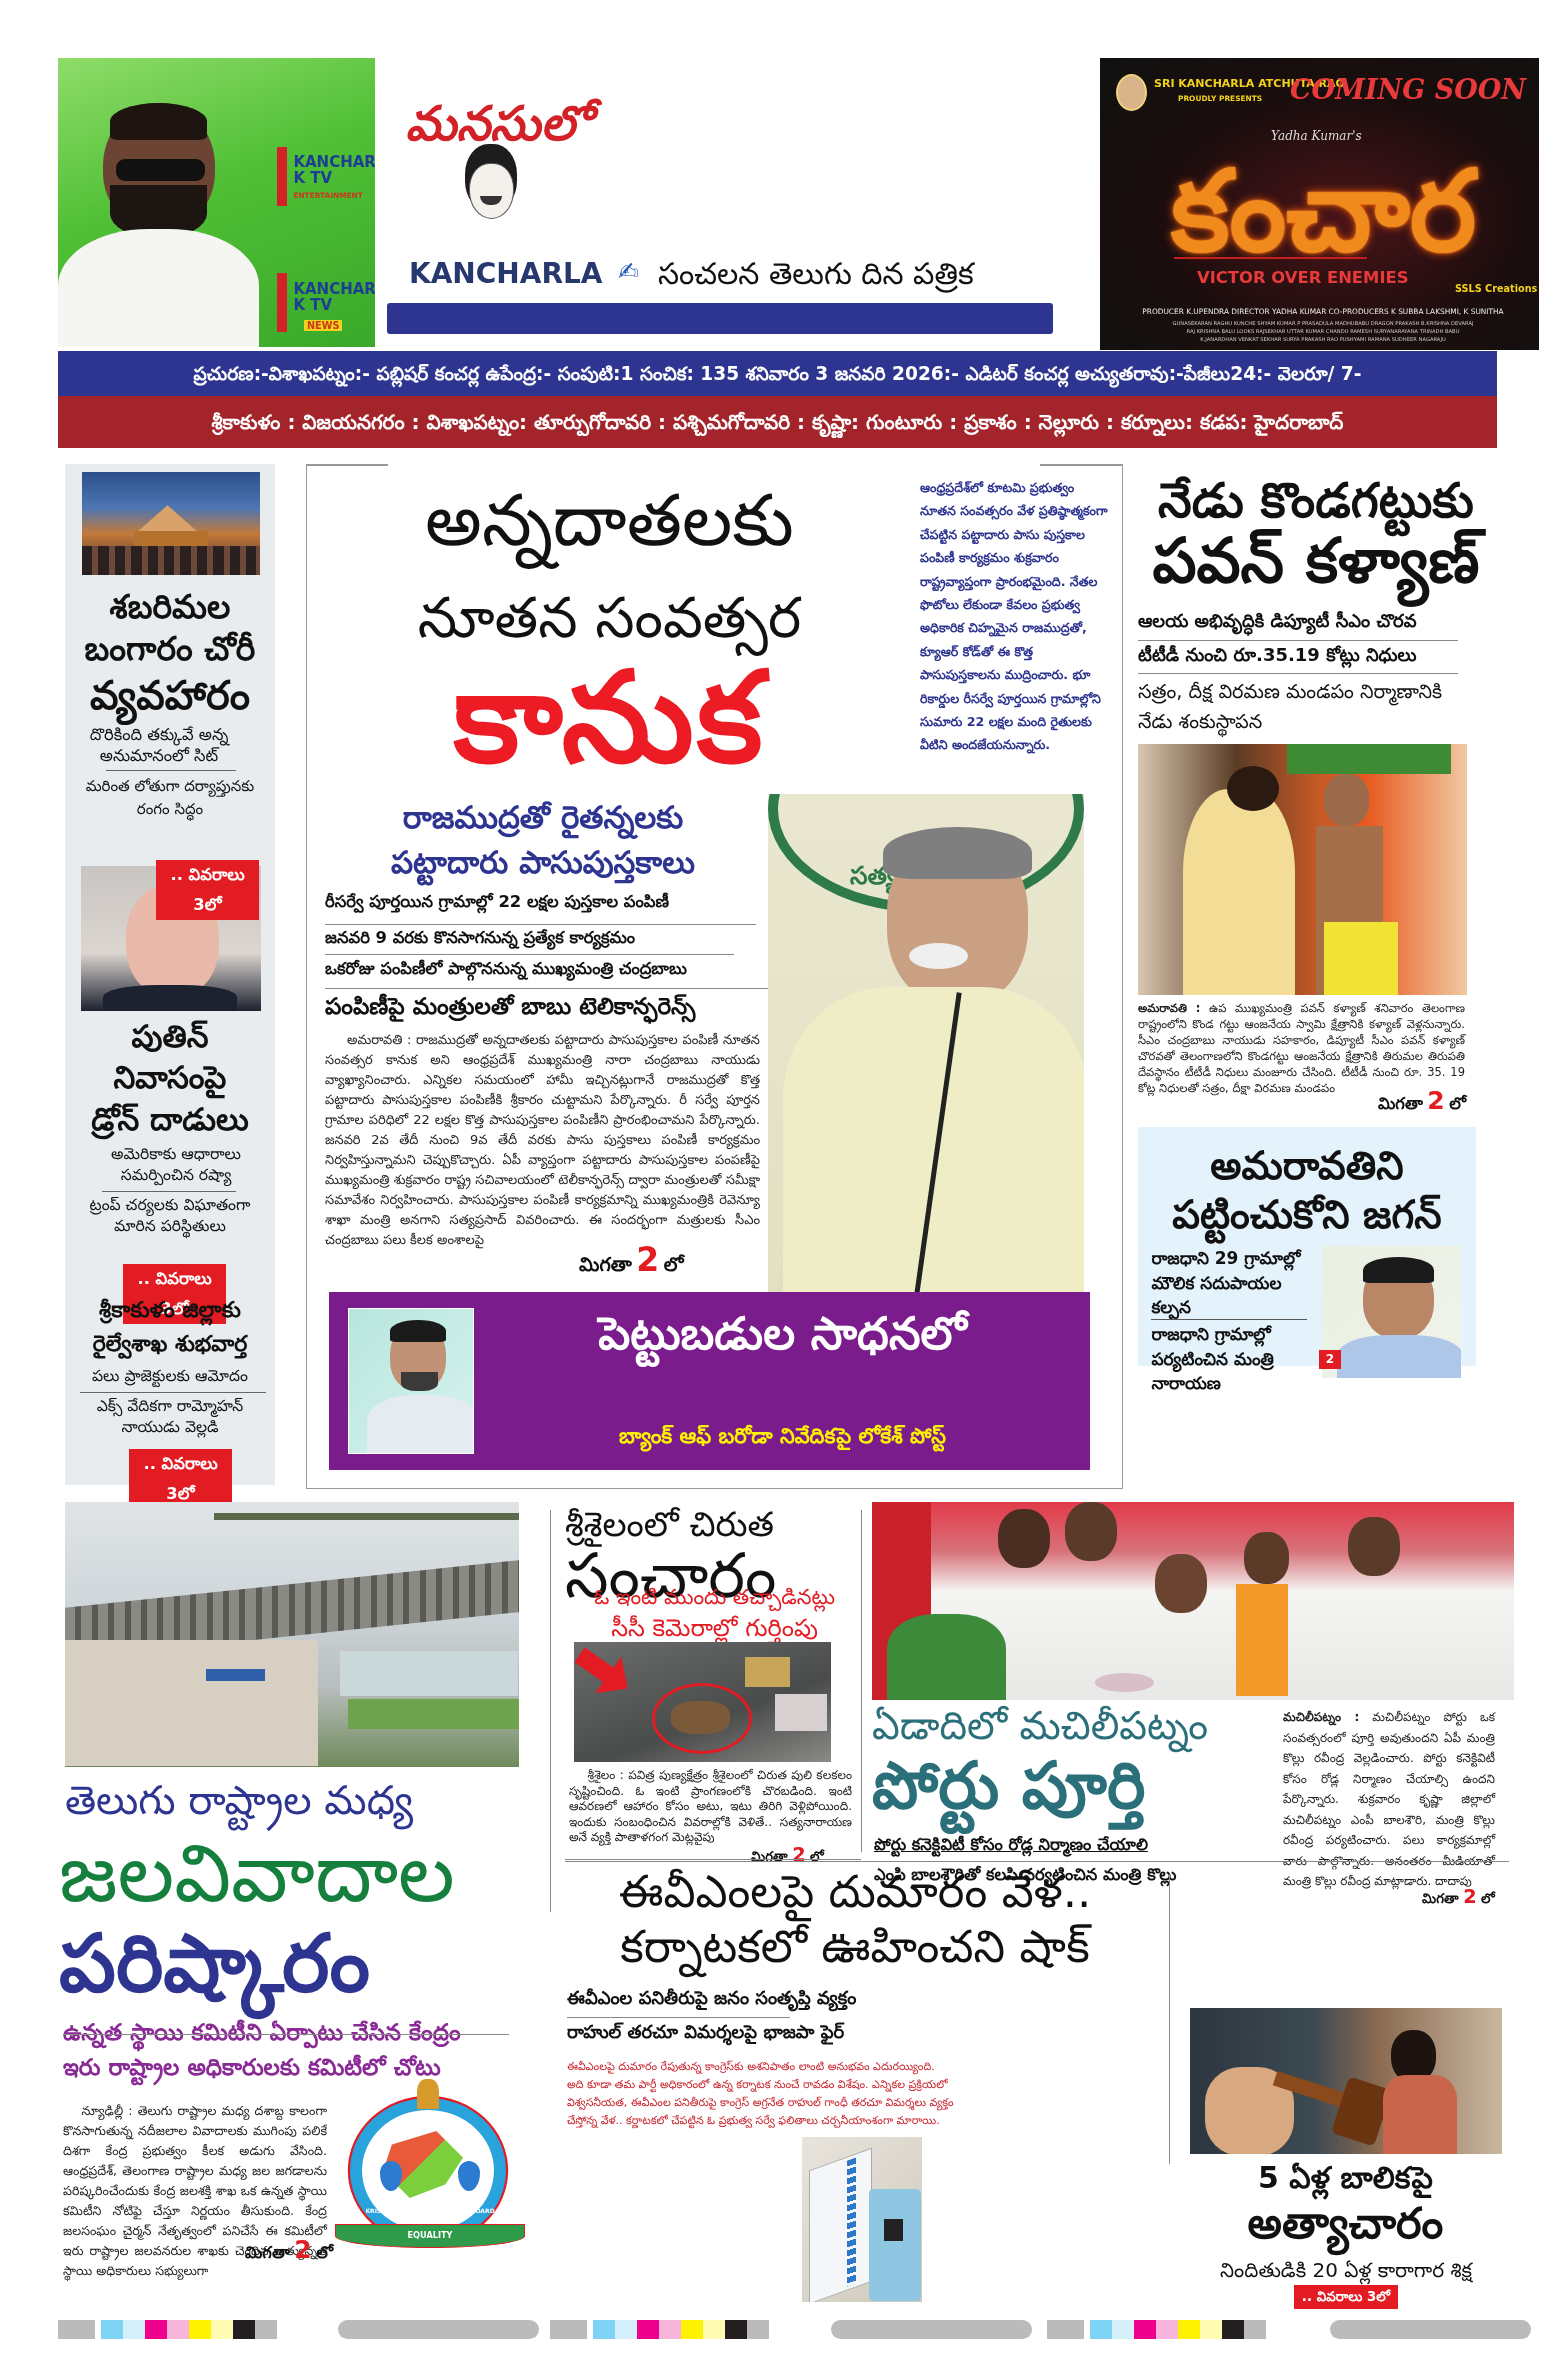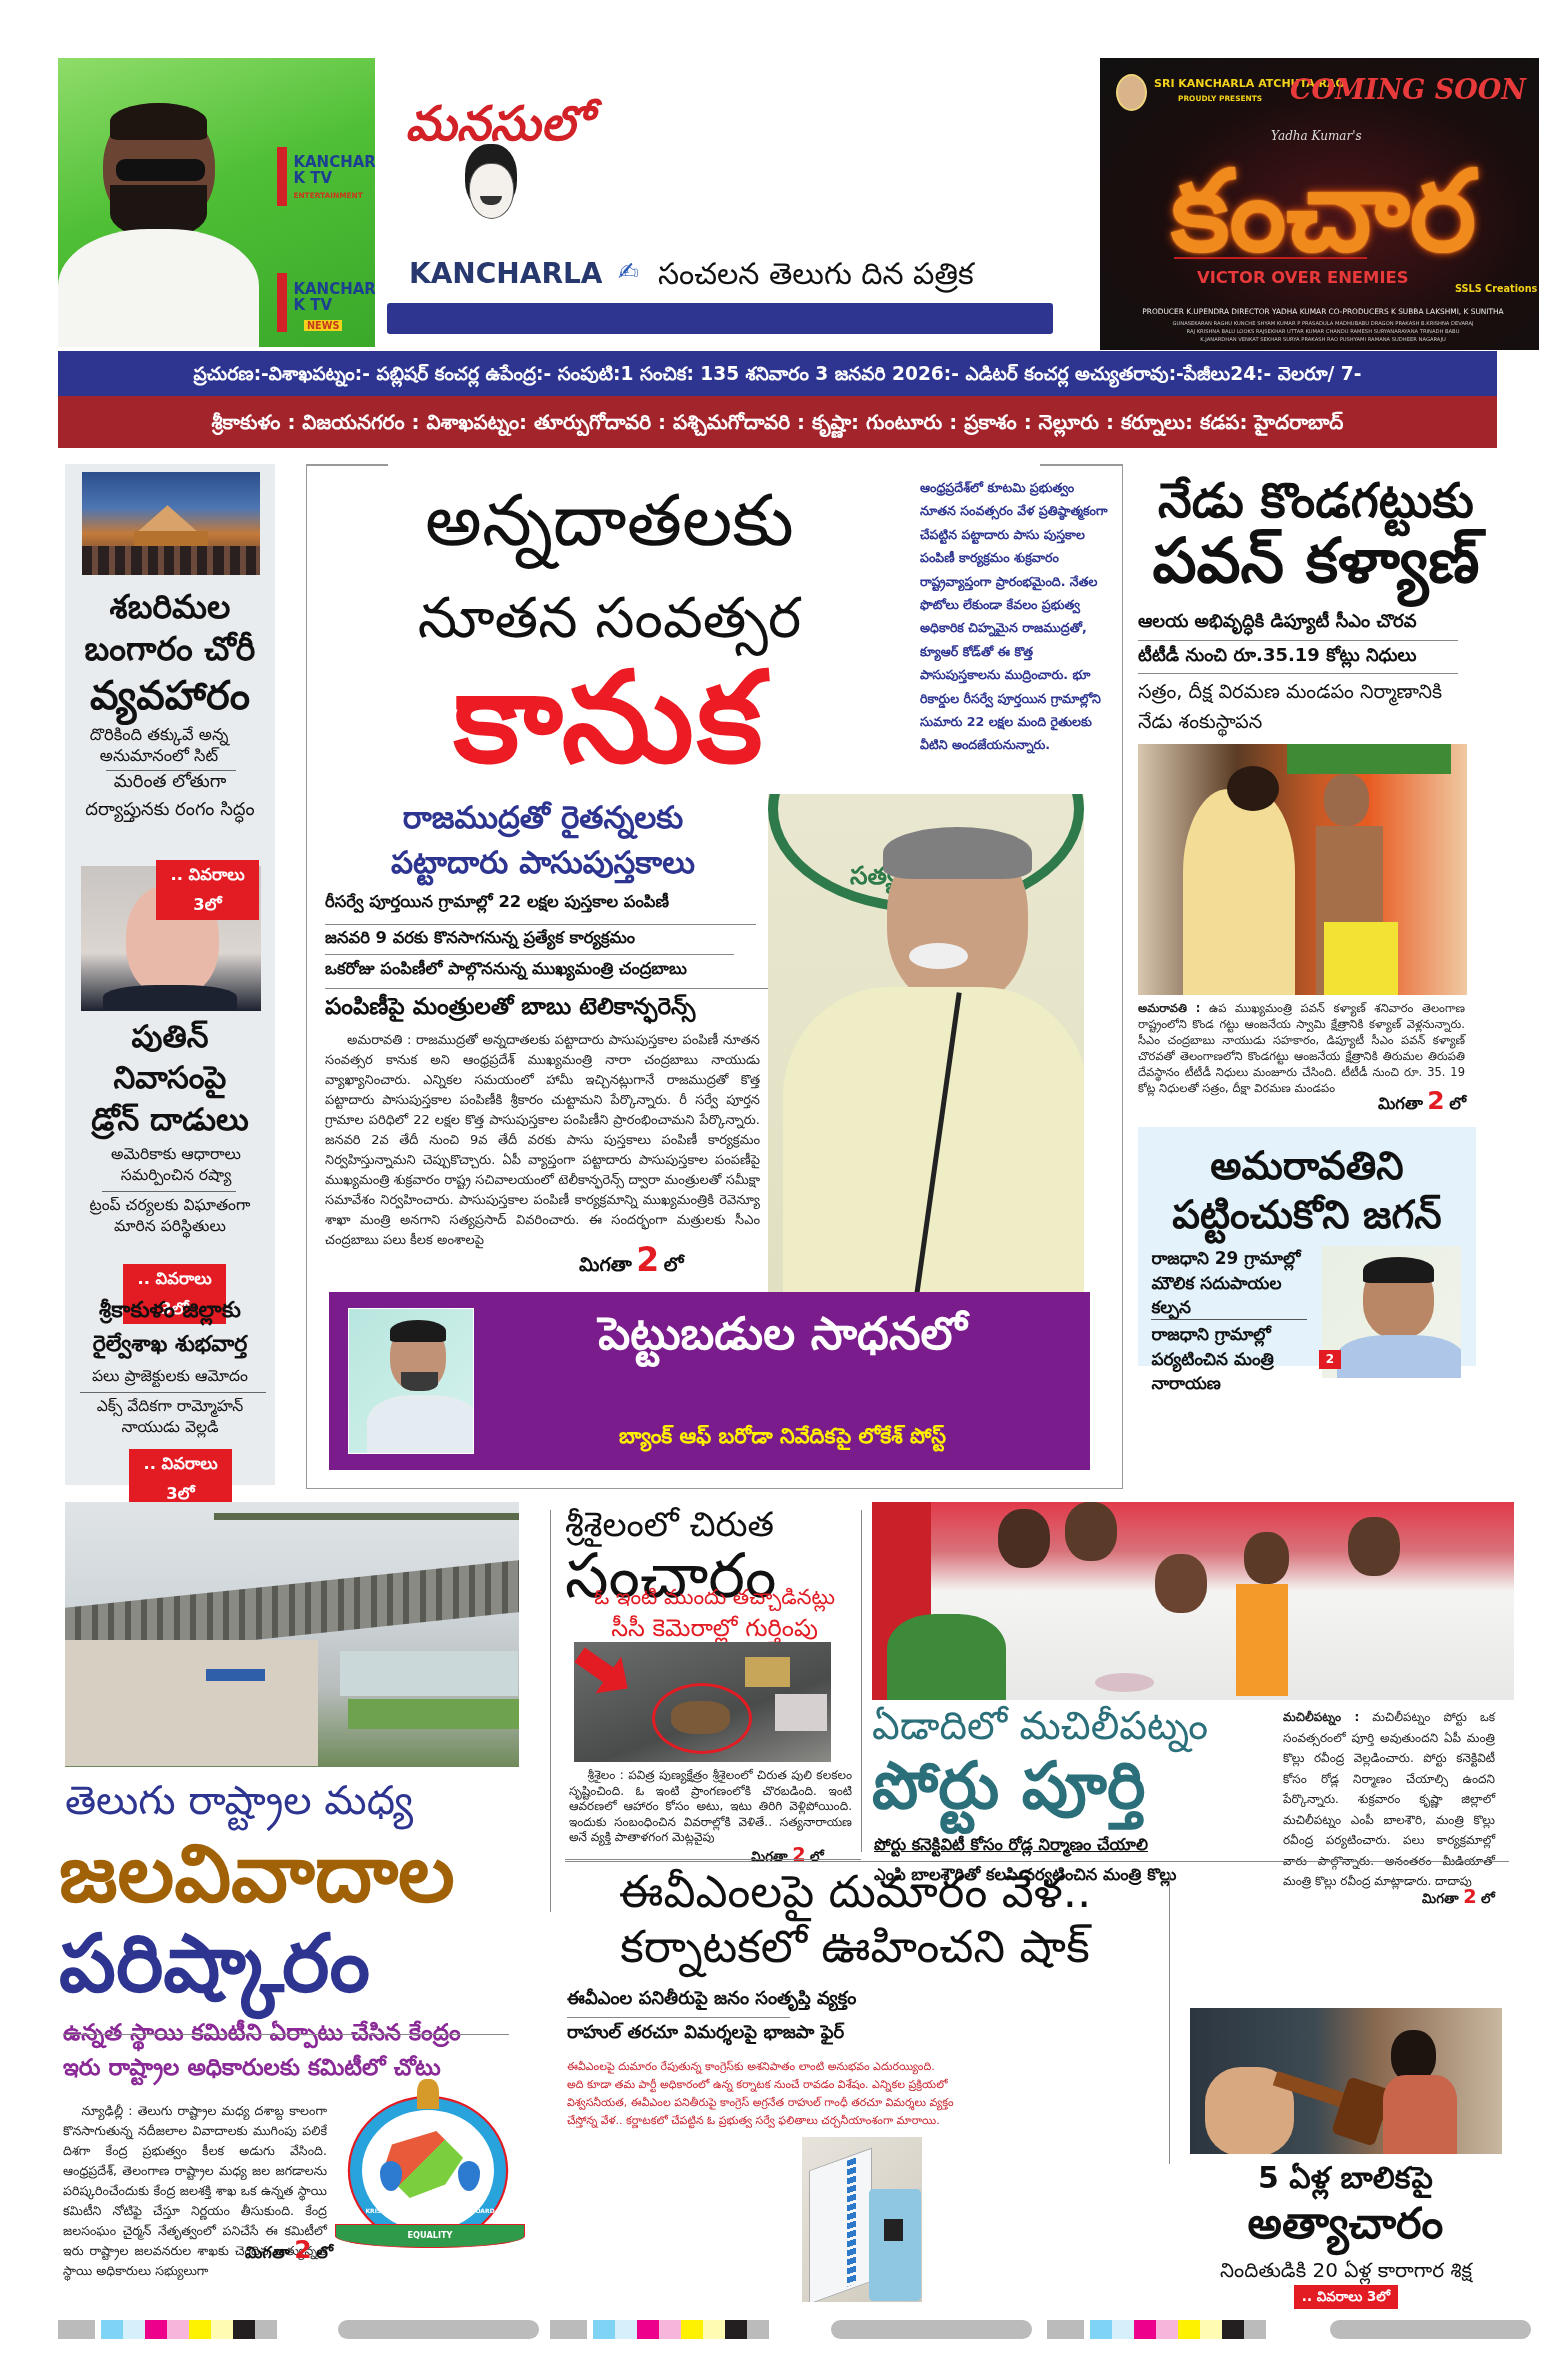--- a/index.html
+++ b/index.html
@@ -82,21 +82,21 @@
   <div class="ph" style="left:17px;top:8.2px;width:178px;height:103px;background:linear-gradient(180deg,#2c4f8c 0%,#4d76b2 35%,#c47a3a 60%,#3b2a2a 100%);">
     <div class="abs" style="left:37px;top:33px;width:97px;height:30px;background:#d9a26a;clip-path:polygon(15% 100%,50% 0,85% 100%);"></div>
     <div class="abs" style="left:52px;top:59px;width:74px;height:22px;background:#b5722f;"></div>
     <div class="abs" style="left:0;top:74px;width:178px;height:30px;background:repeating-linear-gradient(90deg,#2b2020 0 10.4px,#6b4a3b 10.4px 16.4px);"></div>
   </div>
   <div class="abs center" style="left:0;top:123px;width:210px;font-size:33px;font-weight:bold;">శబరిమల</div>
   <div class="abs center" style="left:0;top:165px;width:210px;font-size:33px;font-weight:bold;">బంగారం చోరీ</div>
   <div class="abs center" style="left:0;top:208px;width:210px;font-size:40px;font-weight:bold;">వ్యవహారం</div>
   <div class="abs center" style="left:4px;top:260px;width:180px;font-size:16.4px;line-height:21px;">దొరికింది తక్కువే అన్న అనుమానంలో సిట్</div>
   <div class="abs" style="left:41px;top:306px;width:130px;height:0.7px;background:#666;"></div>
-  <div class="abs center" style="left:15px;top:303px;width:180px;font-size:18px;line-height:28px;">మరింత లోతుగా దర్యాప్తునకు రంగం సిద్ధం</div>
+  <div class="abs center" style="left:15px;top:311px;width:180px;font-size:15px;line-height:23px;">మరింత లోతుగా దర్యాప్తునకు రంగం సిద్ధం</div>
 
   <div class="ph" style="left:15.6px;top:402px;width:180px;height:145px;background:linear-gradient(180deg,#c9c5c2 0%,#dcd5d0 60%,#1d2230 100%);">
     <div class="abs" style="left:45px;top:18.6px;width:93px;height:112px;border-radius:45%;background:#e8b8a8;"></div>
     <div class="abs" style="left:22px;top:119px;width:134px;height:30px;background:#1d2230;border-radius:40% 40% 0 0;"></div>
   </div>
   <div class="redtag" style="left:91px;top:396px;width:103px;">.. వివరాలు 3లో</div>
   <div class="abs center" style="left:0;top:554px;width:210px;font-size:31px;font-weight:bold;">పుతిన్</div>
   <div class="abs center" style="left:0;top:595px;width:210px;font-size:31px;font-weight:bold;">నివాసంపై</div>
   <div class="abs center" style="left:0;top:637px;width:210px;font-size:31px;font-weight:bold;">డ్రోన్ దాడులు</div>
   <div class="abs center" style="left:21px;top:680px;width:180px;font-size:15.6px;line-height:21px;">అమెరికాకు ఆధారాలు సమర్పించిన రష్యా</div>
@@ -194,21 +194,21 @@
 <div class="ph" style="left:65px;top:1502px;width:454px;height:265px;background:linear-gradient(180deg,#e0e4e6 0%,#cfd6da 40%,#b8bdbd 70%,#6f8a5a 100%);">
   <div class="abs" style="left:149px;top:11px;width:312px;height:7.4px;background:#5b6a4a;"></div>
   <div class="abs" style="left:0;top:82px;width:454px;height:52px;background:repeating-linear-gradient(90deg,#8a8a84 0 10.4px,#5a5a54 10.4px 16.4px);transform:skewY(-6deg);"></div>
   <div class="abs" style="left:0;top:138px;width:253px;height:126px;background:#d7d0c2;"></div>
   <div class="abs" style="left:141px;top:167px;width:59px;height:12px;background:#2f5fa8;"></div>
   <div class="abs" style="left:275px;top:149px;width:178px;height:45px;background:#cbd8da;"></div>
   <div class="abs" style="left:283px;top:197px;width:178px;height:30px;background:#6fa24f;"></div>
 </div>
 <div class="abs" style="left:550px;top:1510px;width:0.7px;height:402px;background:#888;"></div>
 <div class="abs serif" style="left:65px;top:1777px;width:461px;font-size:40px;color:#2e3591;">తెలుగు రాష్ట్రాల మధ్య</div>
-<div class="abs" style="left:59px;top:1822px;width:476px;font-size:80px;font-weight:bold;color:#a16207;line-height:104px;">జలవివాదాల</div>
+<div class="abs" style="left:59px;top:1822px;width:476px;font-size:80px;font-weight:normal;color:#15803d;line-height:104px;">జలవివాదాల</div>
 <div class="abs serif" style="left:59px;top:1911px;width:476px;font-size:80px;font-weight:bold;color:#2e3591;line-height:104px;">పరిష్కారం</div>
 <div class="abs" style="left:63px;top:2019px;width:476px;font-size:23px;font-weight:bold;color:#8a2a96;">ఉన్నత స్థాయి కమిటీని ఏర్పాటు చేసిన కేంద్రం</div>
 <div class="rule" style="left:63px;top:2034px;width:446px;height:0.7px;top:2034px;"></div>
 <div class="abs" style="left:63px;top:2054px;width:476px;font-size:23px;font-weight:bold;color:#8a2a96;">ఇరు రాష్ట్రాల అధికారులకు కమిటీలో చోటు</div>
 <div class="body-text" style="left:63px;top:2101px;width:264px;font-size:12.6px;line-height:20px;text-indent:18.6px;">న్యూఢిల్లీ : తెలుగు రాష్ట్రాల మధ్య దశాబ్ద కాలంగా కొనసాగుతున్న నదీజలాల వివాదాలకు ముగింపు పలికే దిశగా కేంద్ర ప్రభుత్వం కీలక అడుగు వేసింది. ఆంధ్రప్రదేశ్, తెలంగాణ రాష్ట్రాల మధ్య జల జగడాలను పరిష్కరించేందుకు కేంద్ర జలశక్తి శాఖ ఒక ఉన్నత స్థాయి కమిటీని నోటిఫై చేస్తూ నిర్ణయం తీసుకుంది. కేంద్ర జలసంఘం చైర్మన్ నేతృత్వంలో పనిచేసే ఈ కమిటీలో ఇరు రాష్ట్రాల జలవనరుల శాఖకు చెందిన అత్యున్నత స్థాయి అధికారులు సభ్యులుగా</div>
 <div class="more" style="left:245px;top:2235px;font-size:16.4px;">
   <span>మిగతా</span><span class="num" style="font-size:25px;">2</span><span>లో</span>
 </div>
 <div class="abs" style="left:335px;top:2079px;width:190px;height:171px;">
   <div class="abs" style="left:15px;top:18.6px;width:156px;height:145px;border-radius:50%;border:12px solid #29a3dc;background:#fff;box-shadow:0 0 0 2.2px #e31b23;"></div>

